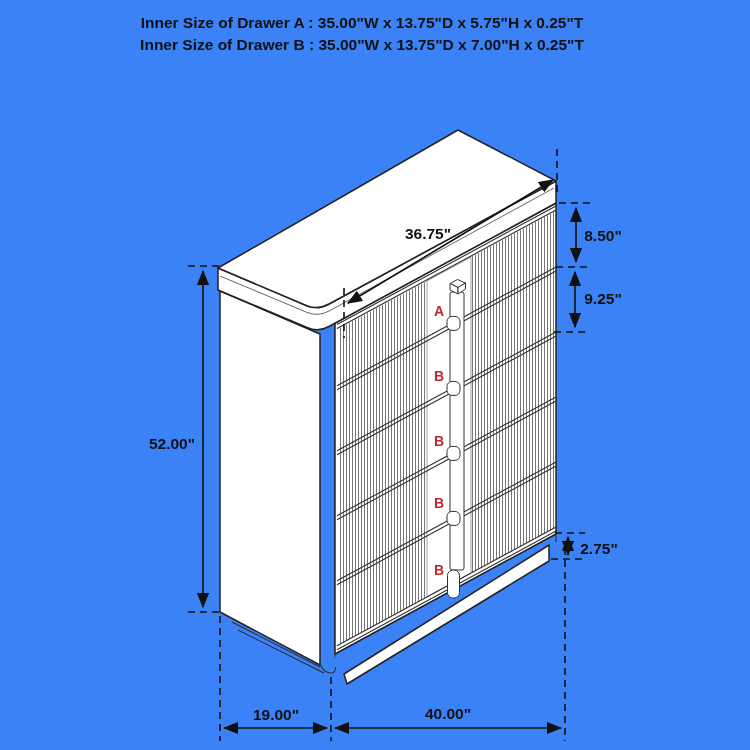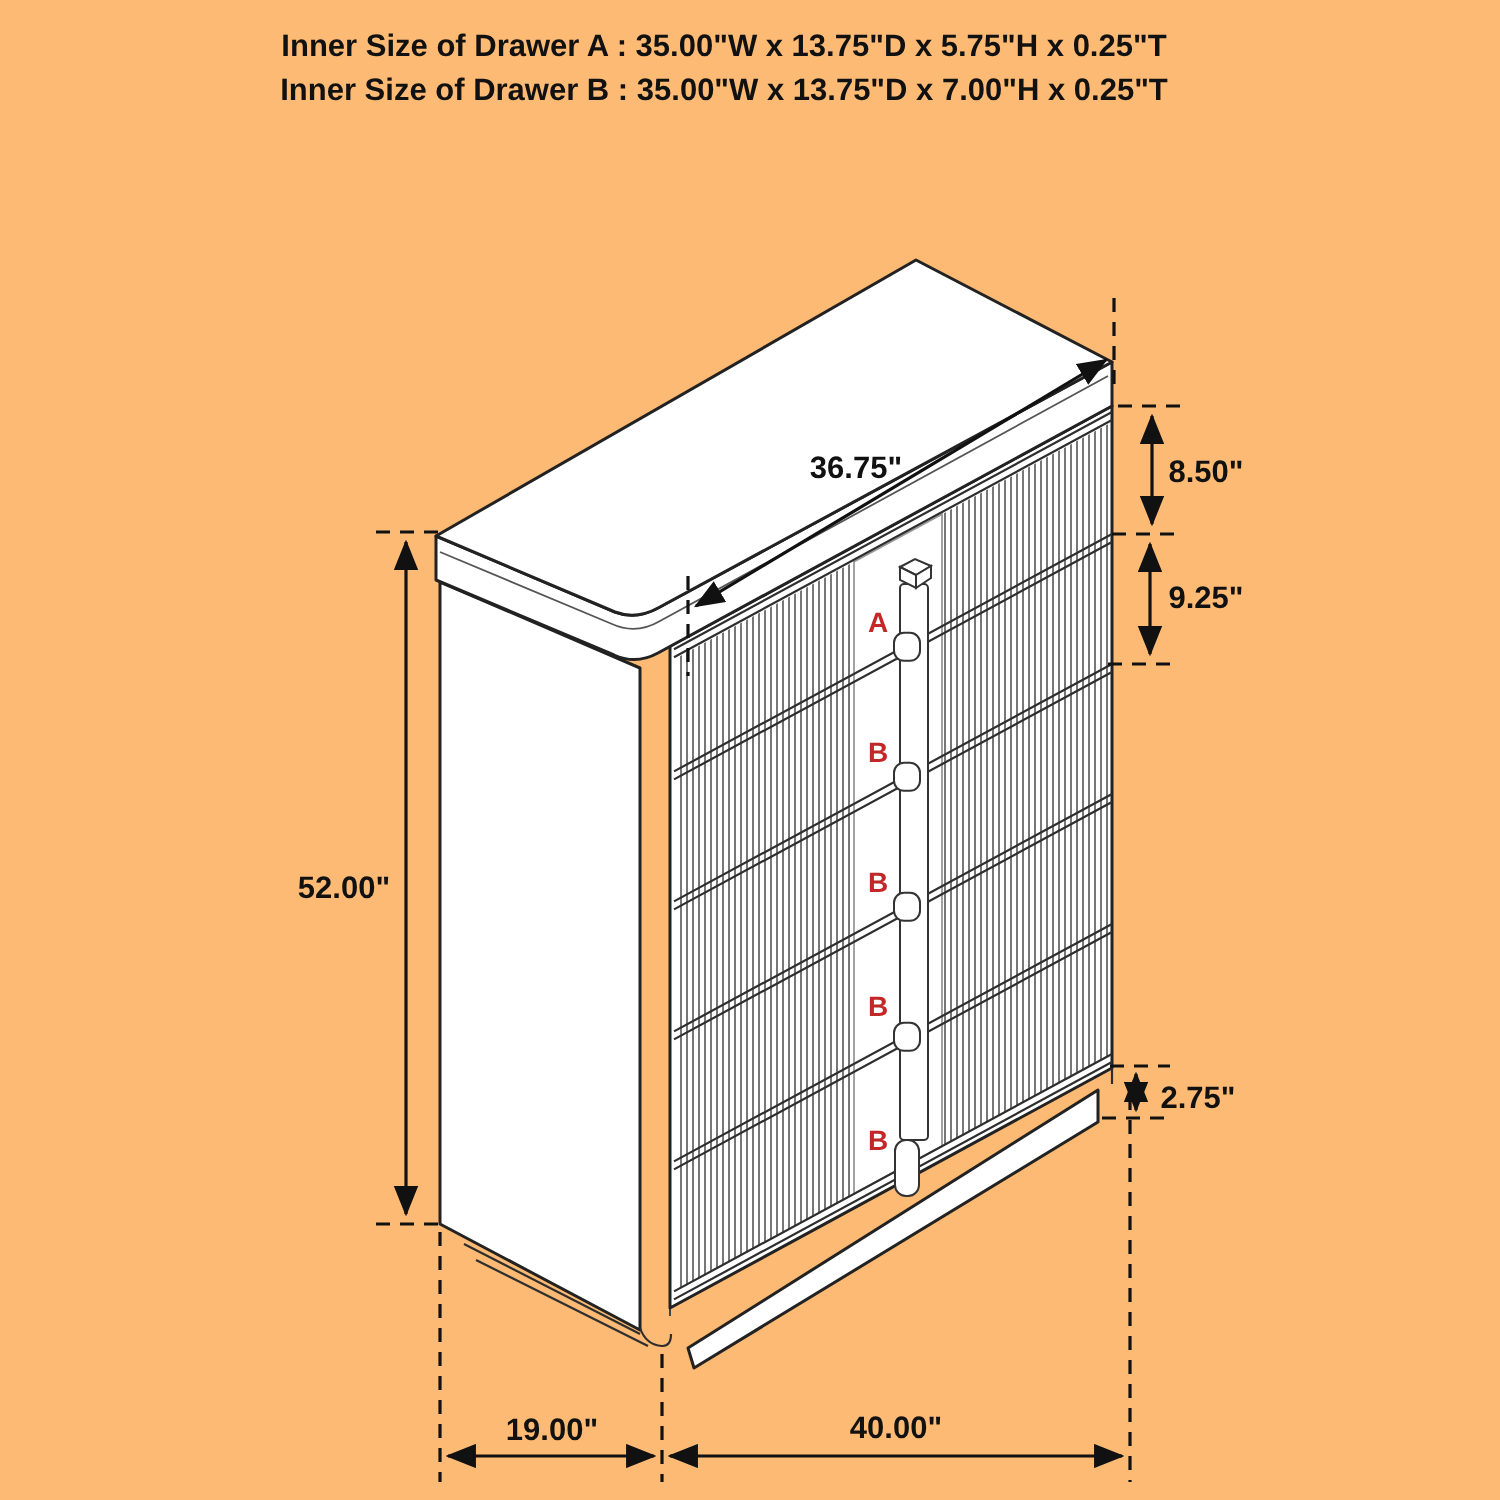--- a/index.html
+++ b/index.html
@@ -1,16 +1,16 @@
 <!DOCTYPE html>
 <html><head>
 <meta charset="utf-8">
 <style>
   html,body{margin:0;padding:0;background:#ffffff;}
-  .page{width:750px;height:750px;position:relative;background:#fdba74;overflow:hidden;
+  .page{width:750px;height:750px;position:relative;background:#3b82f6;overflow:hidden;
         font-family:"Liberation Sans", sans-serif;}
   svg{display:block;}
   .hdr{font-family:"Liberation Sans", sans-serif;font-weight:bold;font-size:15.5px;fill:#111;}
   .dimlbl{font-family:"Liberation Sans", sans-serif;font-weight:bold;font-size:15.5px;fill:#111;}
   .dletter{font-family:"Liberation Sans", sans-serif;font-weight:bold;font-size:14px;}
   .oline{fill:#ffffff;stroke:#222;stroke-width:1.5;stroke-linejoin:round;}
   .thin{fill:none;stroke:#555;stroke-width:0.9;}
   .divline{fill:none;stroke:#2e2e2e;stroke-width:1.1;}
   .dim{stroke:#111;stroke-width:1.6;fill:none;}
   .ext{stroke:#111;stroke-width:1.6;fill:none;stroke-dasharray:7 5;}

